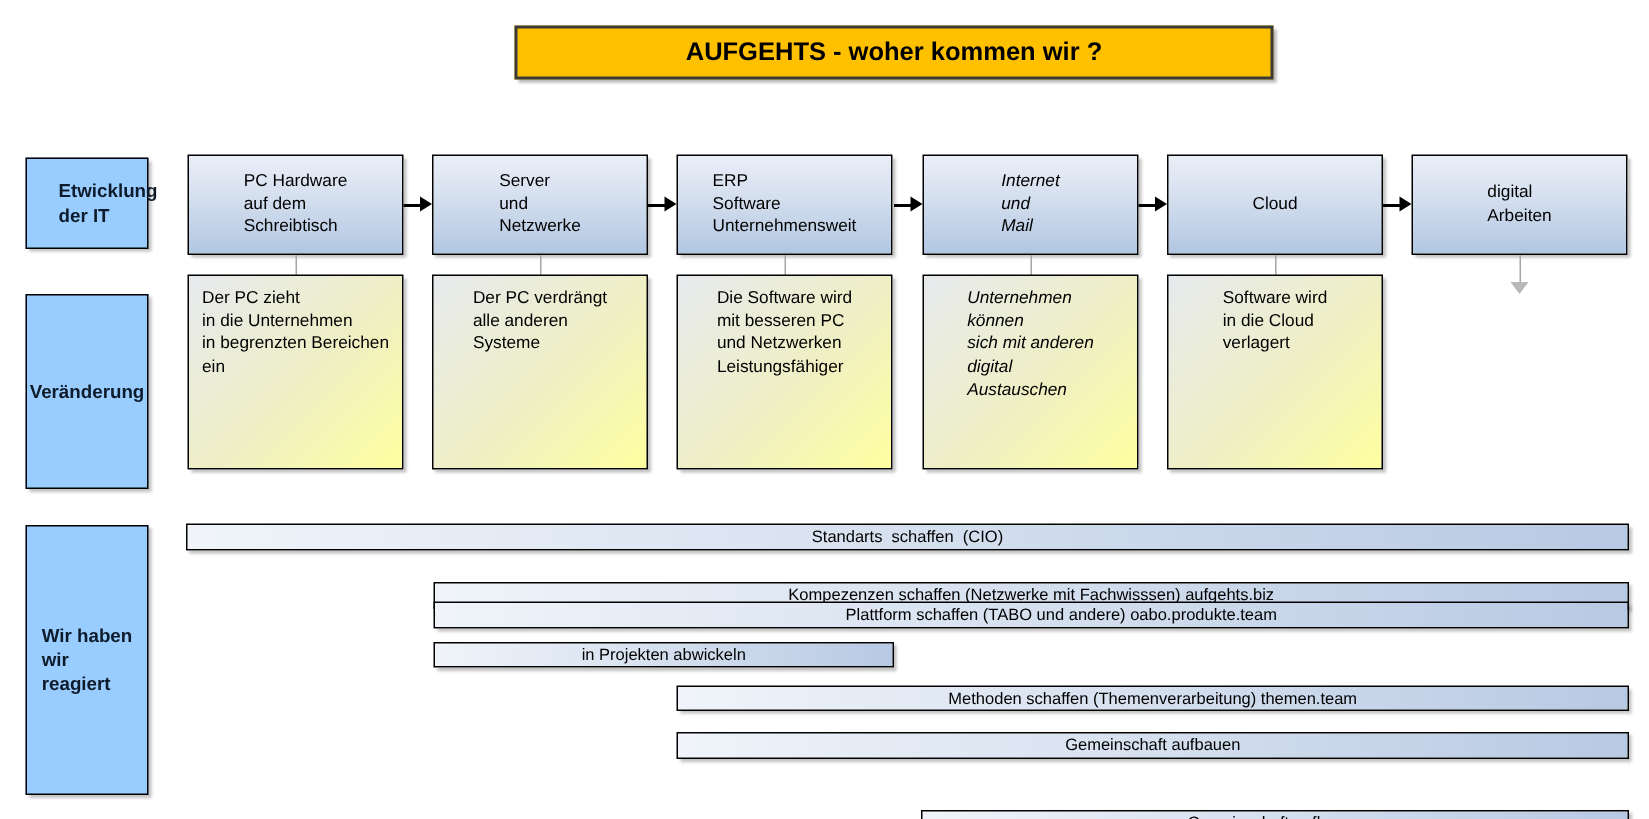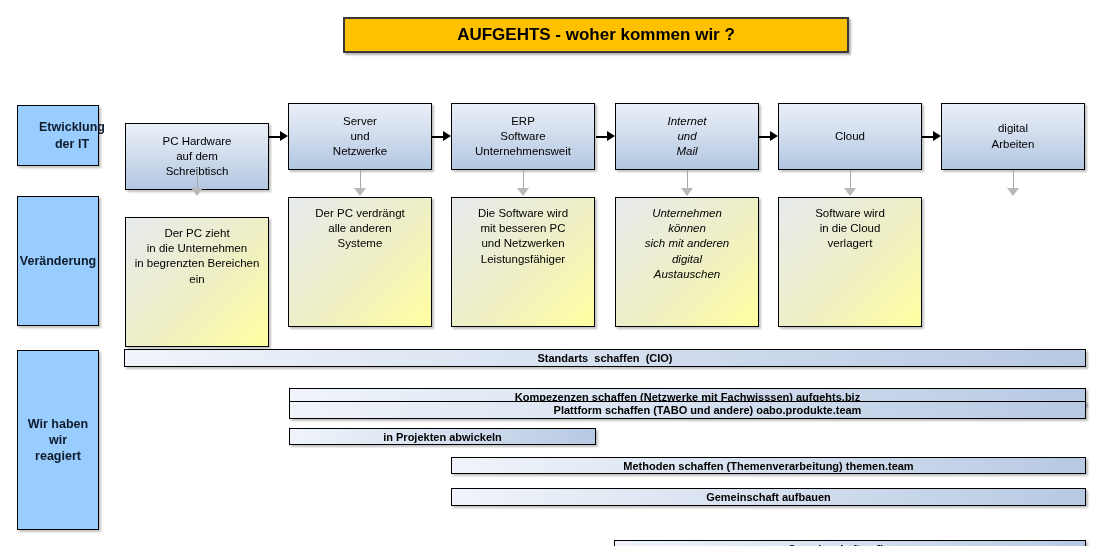--- a/index.html
+++ b/index.html
@@ -10,21 +10,20 @@
     background: #ffffff;
     font-family: "Liberation Sans", sans-serif;
     overflow: hidden;
   }
   .shape {
     position: absolute;
     box-sizing: border-box;
     display: flex;
     align-items: center;
     justify-content: center;
-    text-align: center;
     color: #000;
   }
   
   .title {
     left: 343px; top: 17px; width: 506px; height: 36px;
     background: #ffc000;
     border: 2px solid #3a3a3a;
     box-shadow: 2px 2px 2px rgba(0,0,0,0.3);
     font-size: 17px; font-weight: bold;
     white-space: pre;
@@ -35,34 +34,34 @@
     background: #99ccff;
     border: 1.5px solid #000;
     box-shadow: 2px 2px 2px rgba(0,0,0,0.25);
     font-size: 12.5px; font-weight: bold; color: #0d1b2a;
     white-space: pre-line; line-height: 1.3;
   }
   .l1 { top: 105px; height: 61px; padding-left: 28px; }
   .l2 { top: 196px; height: 130px; }
   .l3 { top: 350px; height: 180px; }
   
-  .col0 { left: 125px; margin-top: 20px; } .col1 { left: 288px; } .col2 { left: 451px; }
+  .col0 { left: 125px; } .col1 { left: 288px; } .col2 { left: 451px; }
   .col3 { left: 615px; font-style: italic; } .col4 { left: 778px; } .col5 { left: 941px; }
   
   .stage-box {
     top: 103px; width: 144px; height: 67px;
     background: linear-gradient(to bottom, #eaeff8 0%, #d3deee 45%, #b2c6e2 100%);
     border: 1.5px solid #000;
     box-shadow: 2px 2px 2px rgba(0,0,0,0.25);
     font-size: 11.5px; line-height: 1.32;
     white-space: pre-line;
   }
   
   .change-box {
-    top: 197px; width: 144px; height: 130px;
+    top: 183px; width: 144px; height: 130px;
     background: linear-gradient(135deg, #e7eaee 0%, #efefc4 55%, #ffffa0 100%);
     border: 1.5px solid #000;
     box-shadow: 2px 2px 2px rgba(0,0,0,0.25);
     font-size: 11.5px; line-height: 1.32;
     align-items: flex-start; padding-top: 8px;
     white-space: pre-line;
   }
   
   .harrow { position: absolute; top: 129px; width: 19px; height: 15px; }
   .g0 { left: 269px; } .g1 { left: 432px; } .g2 { left: 596px; }
@@ -91,21 +90,21 @@
     width: 0; height: 0;
     border-top: 8px solid #b8b8b8;
     border-left: 6px solid transparent;
     border-right: 6px solid transparent;
   }
   
   .bar {
     background: linear-gradient(to right, #f0f4fa 0%, #d8e2f0 45%, #b7c9e3 100%);
     border: 1.5px solid #000;
     box-shadow: 2px 2px 2px rgba(0,0,0,0.25);
-    font-size: 11px; font-weight: bold;
+    font-size: 11px; font-weight: normal;
     white-space: pre;
   }
   .bar0 { left: 124px; top: 349px; width: 962px; height: 18px; }
   .bar1 { left: 289px; top: 388px; width: 797px; height: 18px; }
   .bar2 { left: 289px; top: 401px; width: 797px; height: 18px; padding-left: 40px; }
   .bar3 { left: 289px; top: 428px; width: 307px; height: 17px; }
   .bar4 { left: 451px; top: 457px; width: 635px; height: 17px; }
   .bar5 { left: 451px; top: 488px; width: 635px; height: 18px; }
   .bar6 { left: 614px; top: 540px; width: 472px; height: 17px; }
 </style>

